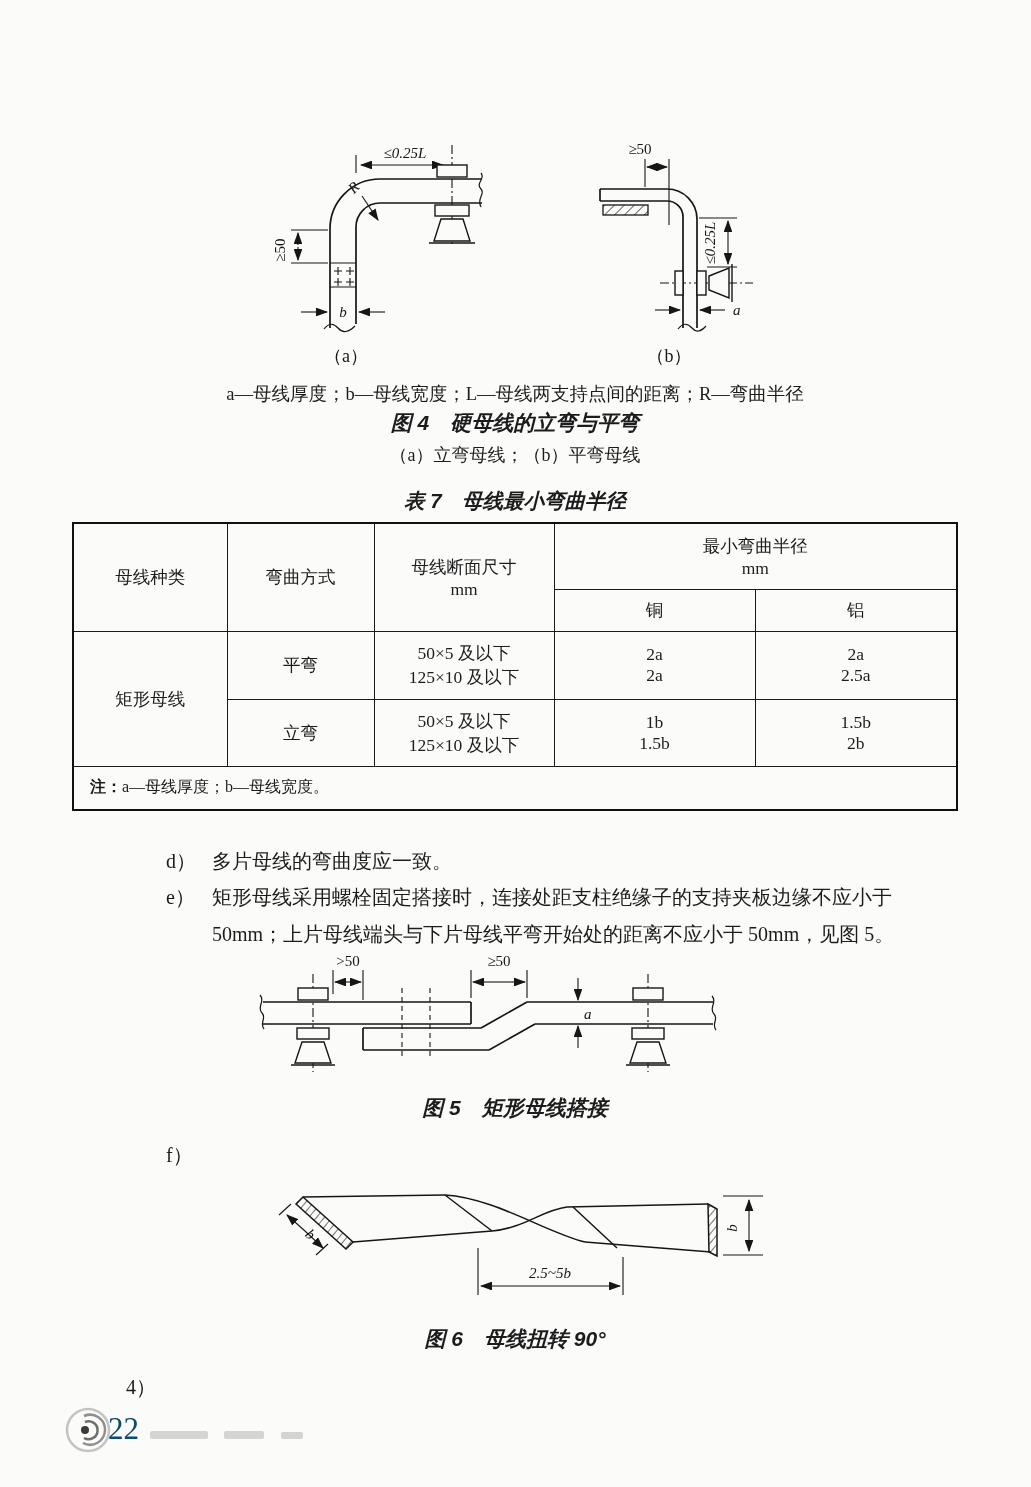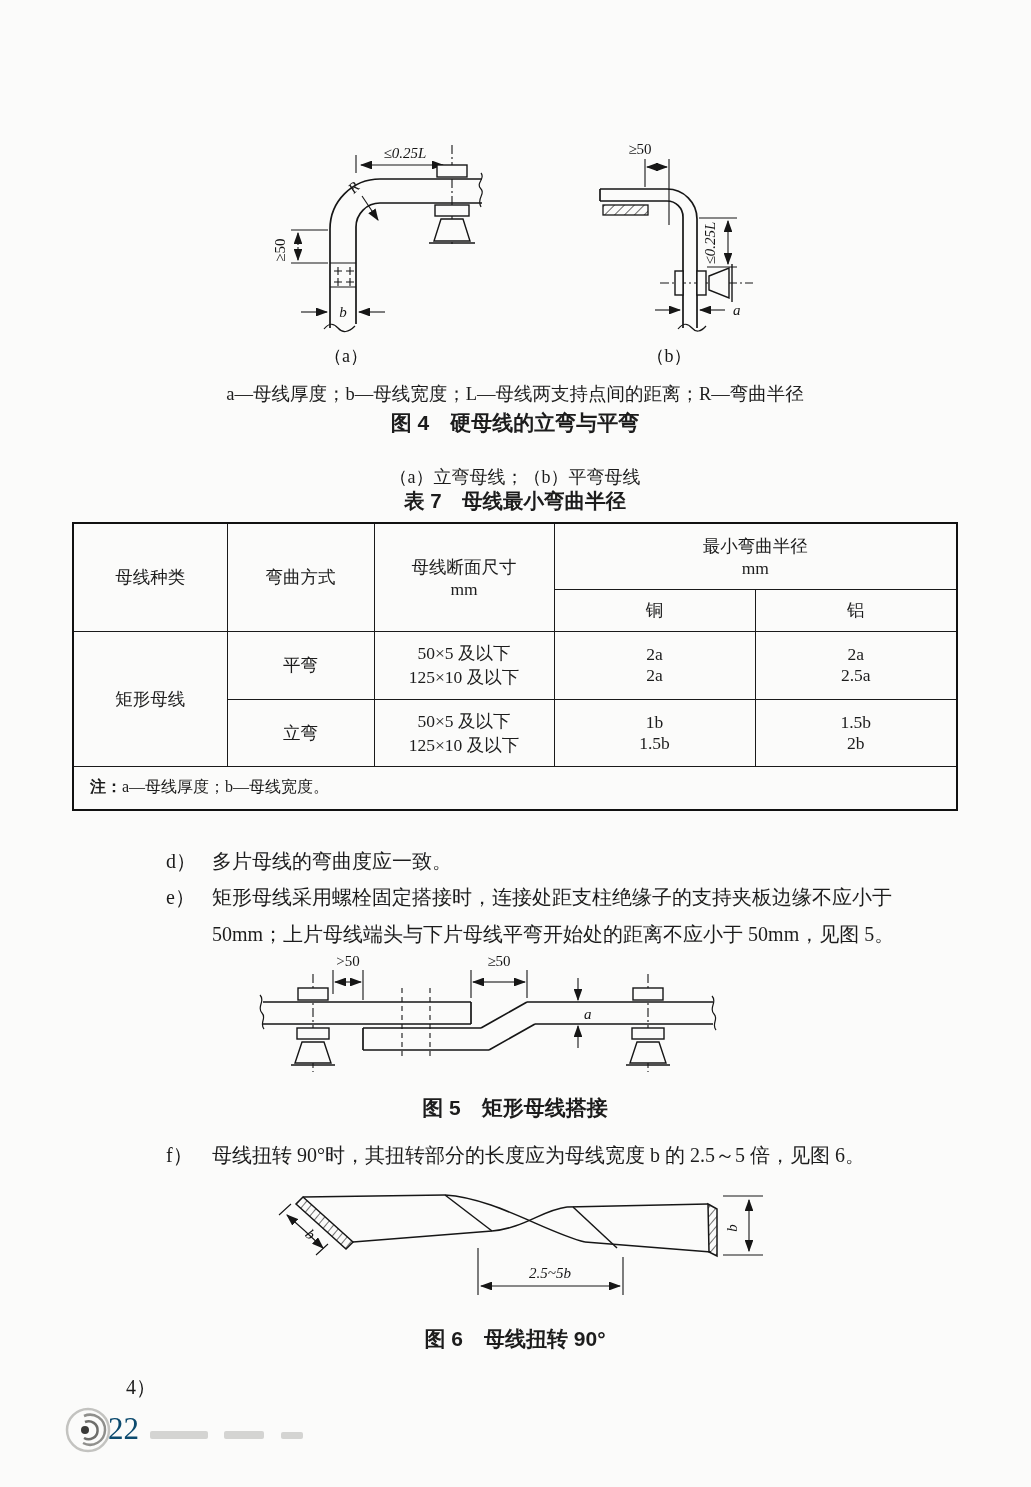--- a/index.html
+++ b/index.html
@@ -1,20 +1,20 @@
 <!DOCTYPE html>
 <html><head>
 <meta charset="utf-8">
 <style>
   html,body{margin:0;padding:0;}
   body{width:1031px;height:1487px;background:#fbfbfa;position:relative;
        font-family:"Liberation Serif","DejaVu Serif",serif;color:#1c1c1c;overflow:hidden;}
   .abs{position:absolute;}
   .center{left:72px;width:886px;text-align:center;}
-  .boldcap{font-family:"Liberation Sans","DejaVu Sans",sans-serif;font-weight:700;}
+  .boldcap{font-family:"Liberation Sans","DejaVu Sans",sans-serif;font-weight:700;font-style:italic;}
   svg{display:block;overflow:visible;}
   svg text{font-family:"Liberation Serif","DejaVu Serif",serif;fill:#161616;}
   svg .var{font-style:italic;}
   .lbl{font-size:15px;}
   
   table.t3{border-collapse:collapse;table-layout:fixed;width:884px;font-size:17.5px;}
   table.t3 td,table.t3 th{border:1.6px solid #1a1a1a;text-align:center;vertical-align:middle;
       font-weight:normal;padding:0;}
   table.t3{border:2.4px solid #111;}
   .note-cell{text-align:left !important;padding:8px 6px 8px 16px !important;font-size:16px;}
@@ -100,21 +100,21 @@
     <path d="M147,139 V177" fill="none"></path>
   </g>
   <text class="lbl" x="55" y="29" text-anchor="middle">≥50</text>
   <text class="lbl" x="130" y="118" text-anchor="middle" font-style="italic" transform="rotate(-90 130 118)">≤0.25L</text>
   <text class="lbl var" x="148" y="190">a</text>
   <text x="84" y="237" text-anchor="middle" font-size="18">（b）</text>
 </svg>
 
 <div class="abs center" style="top:381px;font-size:18.5px;font-style:normal;">a—母线厚度；b—母线宽度；L—母线两支持点间的距离；R—弯曲半径</div>
 <div class="abs center boldcap fig-title" style="top:409px;">图 4　硬母线的立弯与平弯</div>
-<div class="abs center" style="top:465px;font-size:18px;">（a）立弯母线；（b）平弯母线</div>
+<div class="abs center" style="top:443px;font-size:18px;">（a）立弯母线；（b）平弯母线</div>
 
 <div class="abs center boldcap" style="top:487px;font-size:20.5px;">表 7　母线最小弯曲半径</div>
 
 <table class="t3 abs" style="left:72px;top:522px;">
   <colgroup>
       <col style="width:154px">
       <col style="width:147px">
       <col style="width:180px">
       <col style="width:201px">
       <col style="width:202px">
@@ -225,21 +225,20 @@
   </g>
   <text class="lbl" x="113" y="18" text-anchor="middle">&gt;50</text>
   <text class="lbl" x="264" y="18" text-anchor="middle">≥50</text>
   <text class="lbl var" x="349" y="71">a</text>
 </svg>
 
 <div class="abs center boldcap fig-title" style="top:1094px;">图 5　矩形母线搭接</div>
 
 <div class="item" style="left:166px;top:1137px;width:810px;">
   <span class="marker">f）</span>
-  <span>母线扭转 90°时，其扭转部分的长度应为母线宽度 b 的 2.5～5 倍，见图 6。</span>
 </div>
 
 <svg class="abs" style="left:255px;top:1178px;" width="530" height="128" viewBox="0 0 530 128">
   <defs>
     <marker id="ar6" markerWidth="11" markerHeight="8" refX="10" refY="4" orient="auto">
       <path d="M0,0 L11,4 L0,8 z" fill="#161616"></path>
     </marker>
     <pattern id="hatch6" width="6" height="6" patternUnits="userSpaceOnUse" patternTransform="rotate(40)">
       <line x1="0" y1="0" x2="0" y2="6" stroke="#161616" stroke-width="1.2"></line>
     </pattern>

